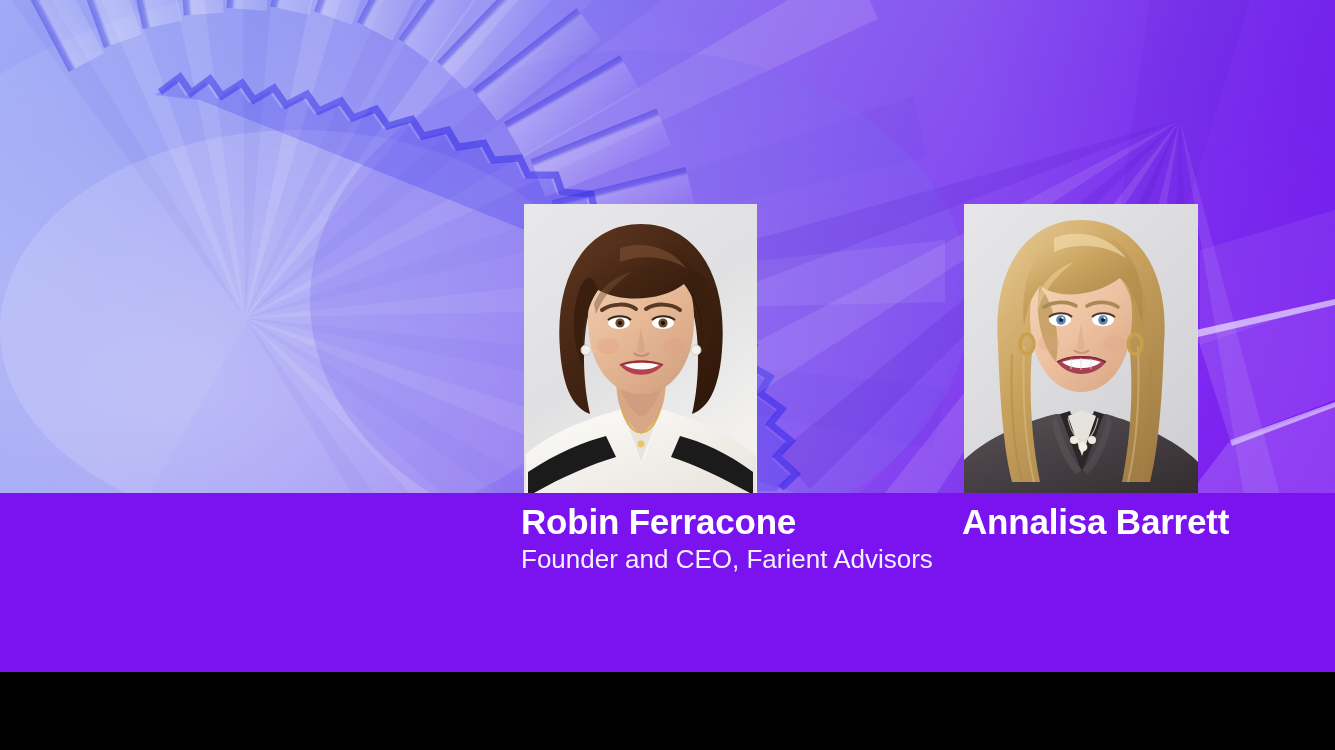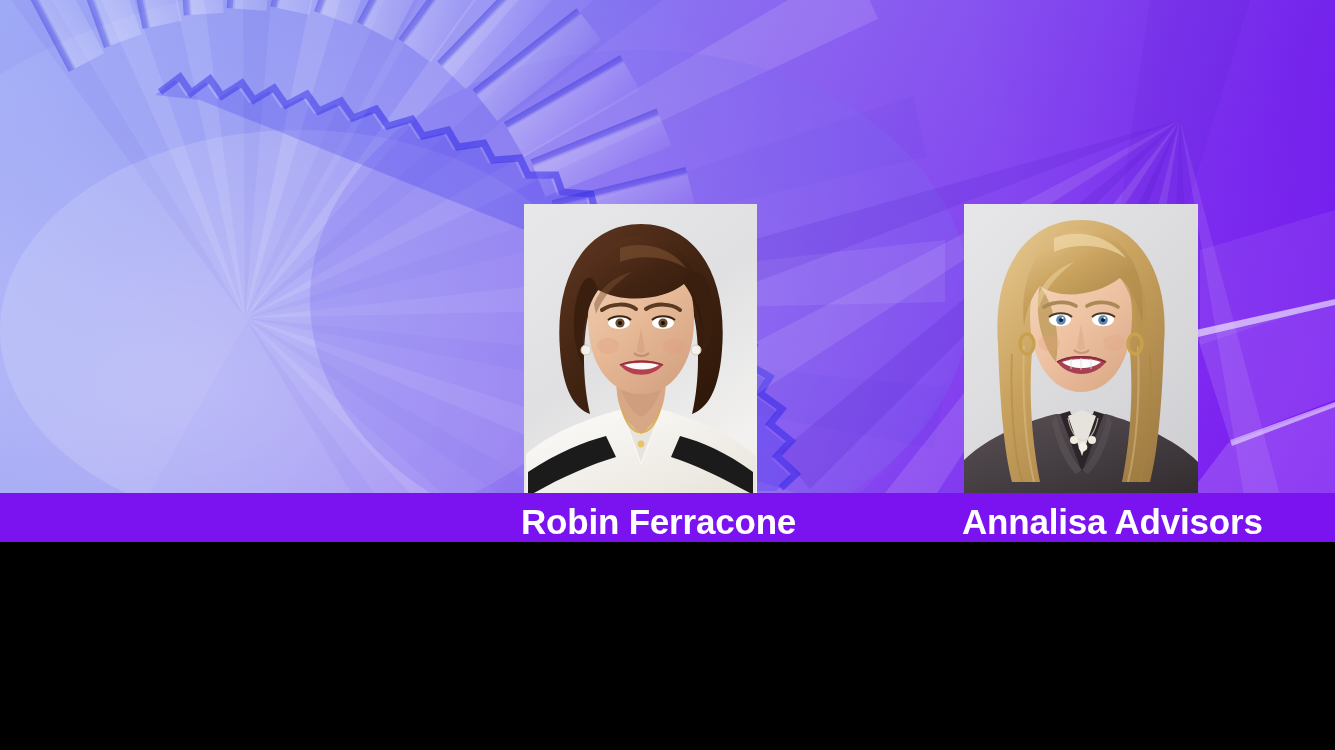--- a/index.html
+++ b/index.html
@@ -1,19 +1,19 @@
 <!DOCTYPE html>
 <html><head>
 <meta charset="utf-8">
 <style>
   * { margin:0; padding:0; box-sizing:border-box; }
   html,body { background:#000; }
   .stage{
     position:relative;
-    width:1335px; height:542px;
+    width:1335px; height:672px;
     overflow:hidden;
     font-family:"Liberation Sans", sans-serif;
     background:#7A13F0;
   }
 
   
   .bg-art{
     position:absolute; left:0; top:0; width:1335px; height:493px;
     overflow:hidden;
     background:
@@ -457,19 +457,20 @@
         <ellipse cx="63" cy="140" rx="7" ry="10" fill="none" stroke="#c9a14e" stroke-width="3.4"></ellipse>
         <ellipse cx="171" cy="140" rx="7" ry="10" fill="none" stroke="#c9a14e" stroke-width="3.4"></ellipse>
       </g>
     </svg>
   </div>
 
   <div class="band"></div>
 
   <div class="speaker" id="speaker-1">
     <div class="name">Robin Ferracone</div>
+    <div class="role">Founder and CEO, Farient Advisors</div>
   </div>
 
   <div class="speaker" id="speaker-2">
-    <div class="name">Annalisa Advisors</div>
+    <div class="name">Annalisa Barrett</div>
   </div>
 
 </div>
 
 </body></html>

